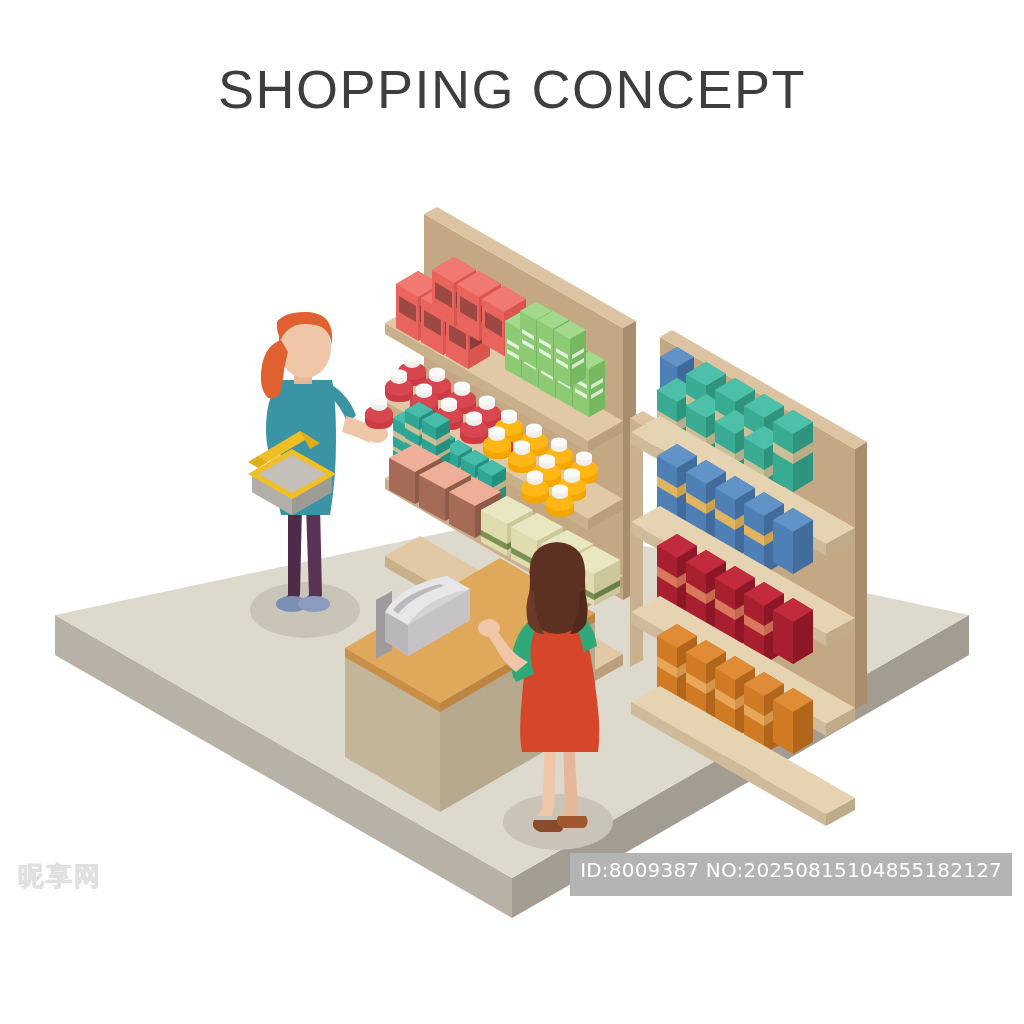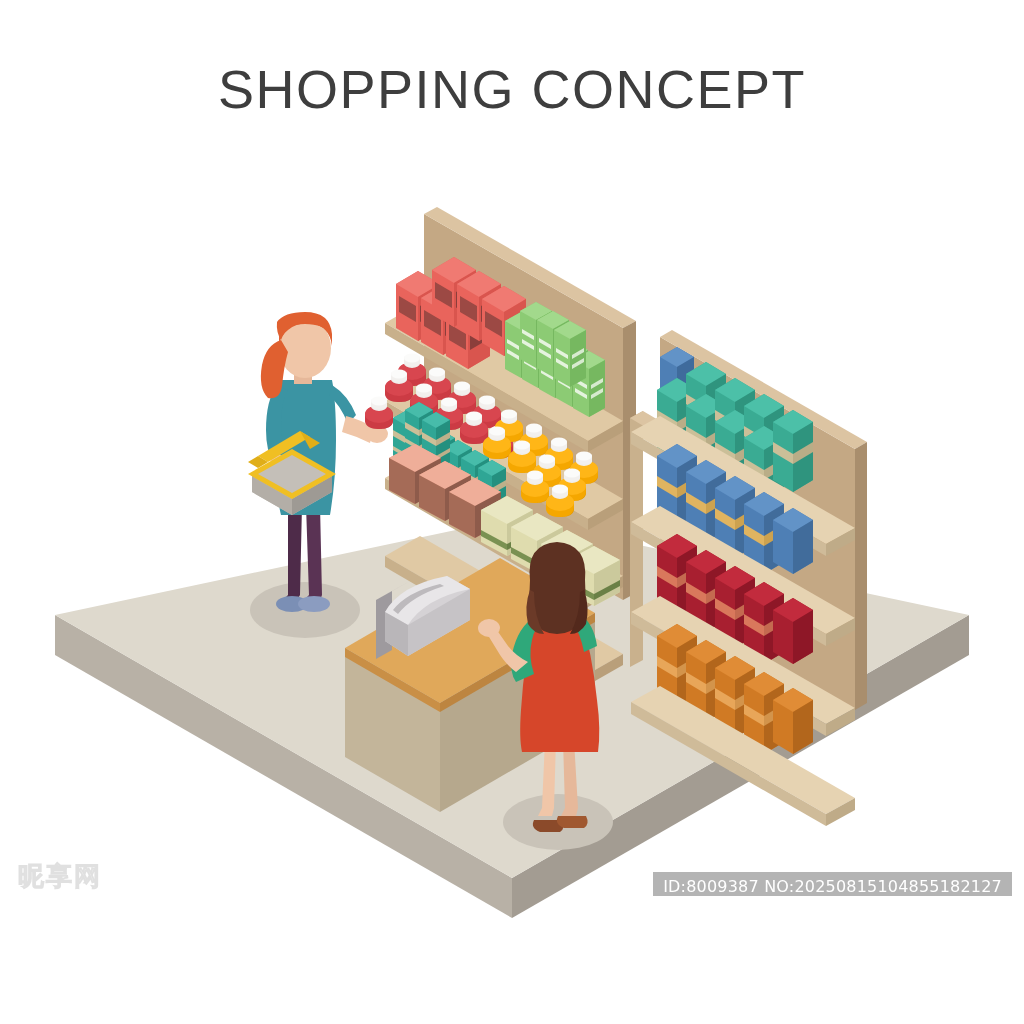--- a/index.html
+++ b/index.html
@@ -69,23 +69,23 @@
     -webkit-text-stroke: 1px #cfcfcf;
     letter-spacing: 1px;
   }
   #id-badge {
     position: absolute;
     right: 12px;
     bottom: 14px;
     background: #b4b4b4;
     color: #ffffff;
     font-family: "DejaVu Sans", sans-serif;
-    font-size: 16px;
+    font-size: 20px;
     letter-spacing: 0.2px;
-    padding: 5px 10px 0 10px;
+    padding: 5px 10px 14px 10px;
     white-space: nowrap;
   }
 </style>
 </head>
 <body>
 
 <div id="stage">
 
   <div id="page-title">SHOPPING CONCEPT</div>
 

